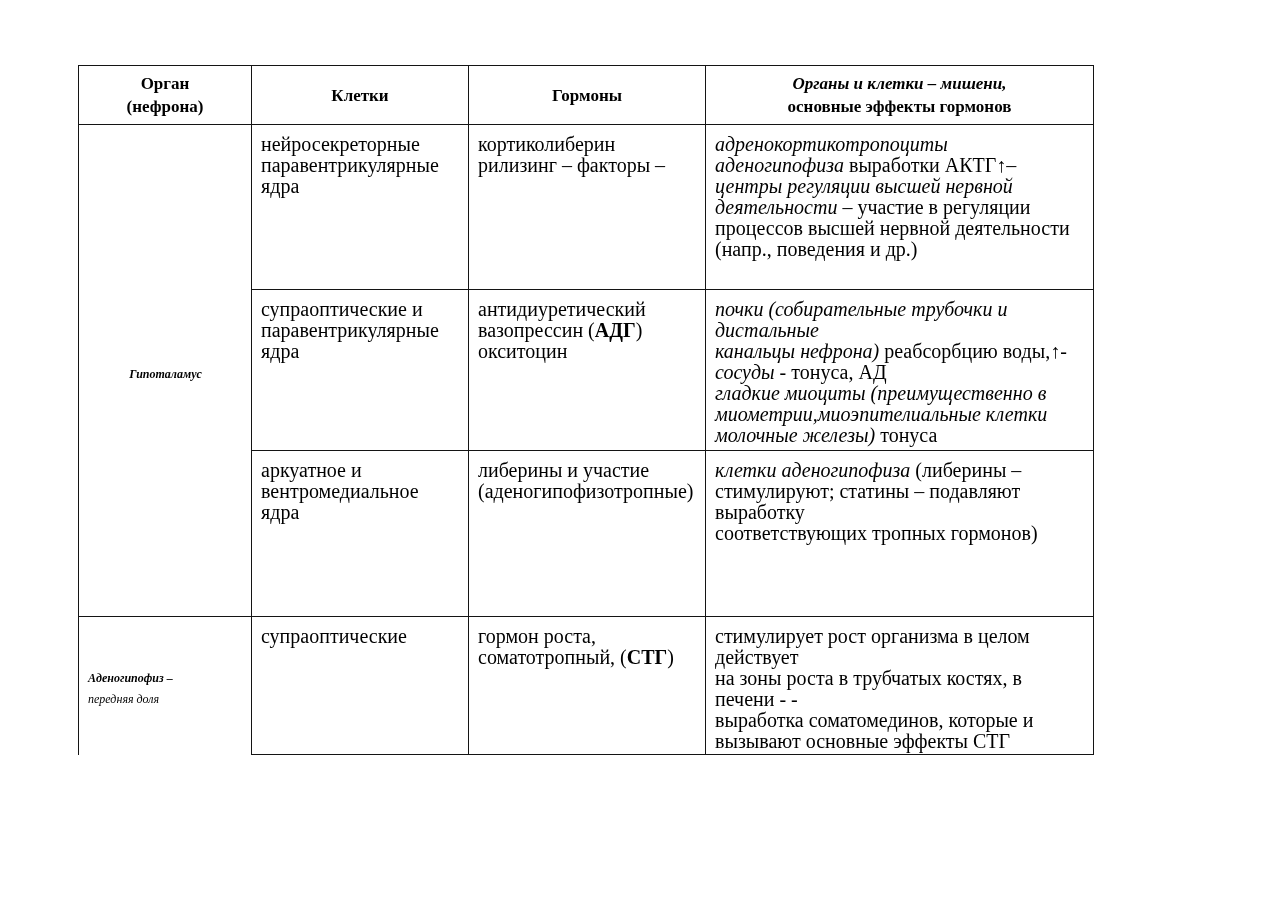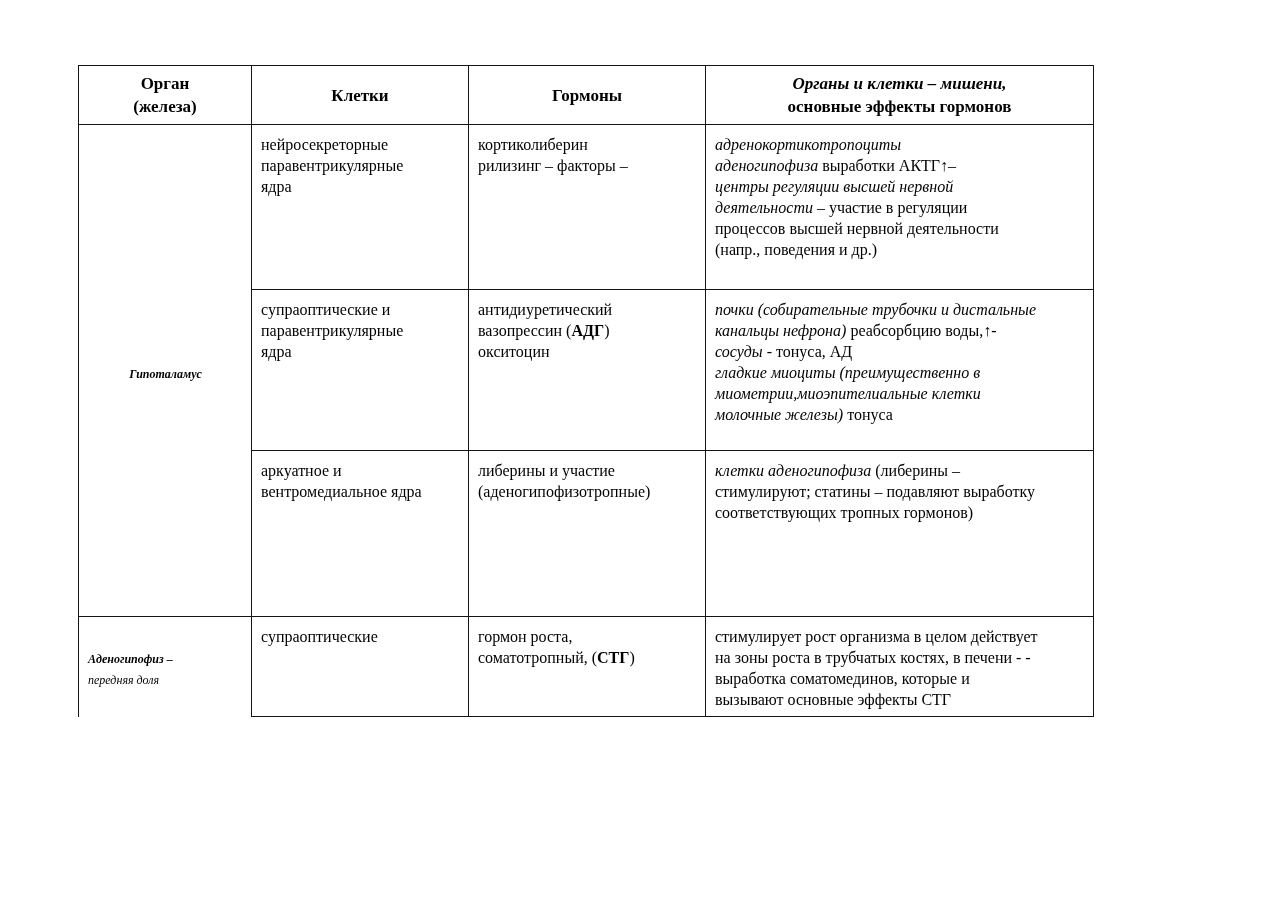--- a/index.html
+++ b/index.html
@@ -26,21 +26,21 @@
     width: 1015px;
   }
   col.c1 { width: 173px; }
   col.c2 { width: 217px; }
   col.c3 { width: 237px; }
   col.c4 { width: 388px; }
   td {
     border: 1px solid #141414;
     vertical-align: top;
     padding: 9px 8px 2px 9px;
-    font-size: 16px;
+    font-size: 20px;
     line-height: 21px;
   }
   .rich { white-space: pre-wrap; }
   tr.header-row td {
     text-align: center;
     vertical-align: middle;
     font-size: 17px;
     line-height: 23px;
     padding: 6px 4px;
   }
@@ -66,21 +66,21 @@
   <table class="doc-table">
     <colgroup>
       <col class="c1">
         <col class="c2">
         <col class="c3">
         <col class="c4">
     </colgroup>
     <tbody>
       <tr class="header-row hr-header">
         <td class="rich"><span class="seg-b">Орган
-(железа)</span></td>
+(нефрона)</span></td>
         <td class="rich"><span class="seg-b">Клетки</span></td>
         <td class="rich"><span class="seg-b">Гормоны</span></td>
         <td class="rich"><span class="seg-bi">Органы и клетки – мишени,</span><span>
 </span><span class="seg-b">основные эффекты гормонов</span></td>
       </tr>
       <tr class="hr-r1">
         <td class="rich organ-cell organ-center" rowspan="3"><span class="seg-bi">Гипоталамус</span></td>
         <td class="rich"><span>нейросекреторные
 паравентрикулярные
 ядра</span></td>

